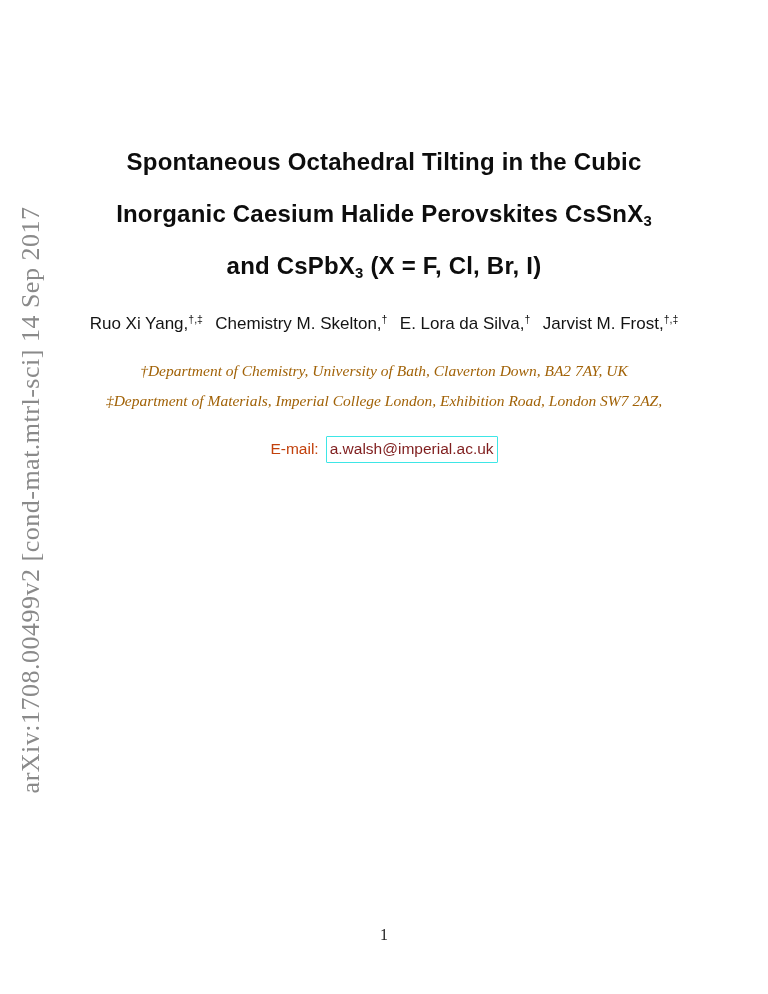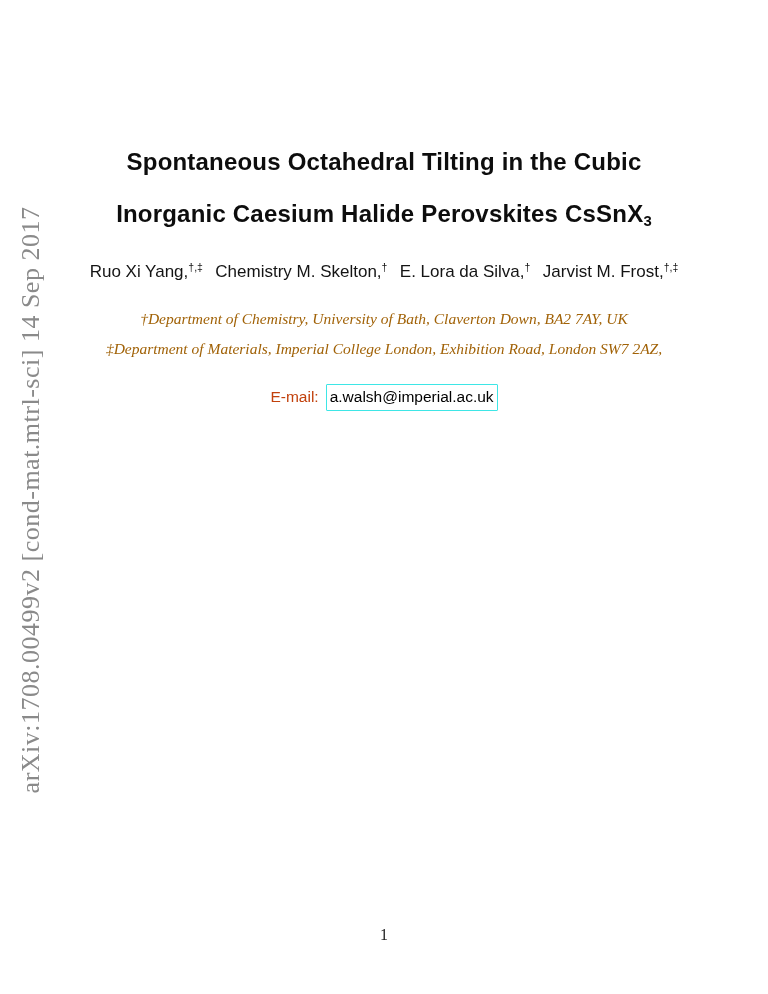--- a/index.html
+++ b/index.html
@@ -92,21 +92,21 @@
   }
   .email-label {
     color: #c2410c;
   }
   .email-link {
     display: inline-block;
     margin-left: 7px;
     padding: 0px 3px 1px 3px;
     border: 1.5px solid #3ee6e6;
     border-radius: 1px;
-    color: #000000;
+    color: #7f1d1d;
     text-decoration: none;
     cursor: pointer;
   }
 
   .page-number {
     position: absolute;
     left: 0;
     right: 0;
     top: 926px;
     text-align: center;
@@ -124,20 +124,23 @@
 
   <div class="content">
 
     <h1 class="title-block">
       <div class="title-line">
         <span>Spontaneous Octahedral Tilting in the Cubic</span>
       </div>
       <div class="title-line">
         <span>Inorganic Caesium Halide Perovskites CsSnX</span><sub>3</sub>
       </div>
+      <div class="title-line">
+        <span>and CsPbX</span><sub>3</sub><span> (X = F, Cl, Br, I)</span>
+      </div>
     </h1>
 
     <div class="authors-block">
       <div class="author-line">
         <span class="author"><span>Ruo Xi Yang,</span><sup>†,‡</sup></span>
         <span class="author"><span>Chemistry M. Skelton,</span><sup>†</sup></span>
         <span class="author"><span>E. Lora da Silva,</span><sup>†</sup></span>
         <span class="author"><span>Jarvist M. Frost,</span><sup>†,‡</sup></span>
       </div>
     </div>

